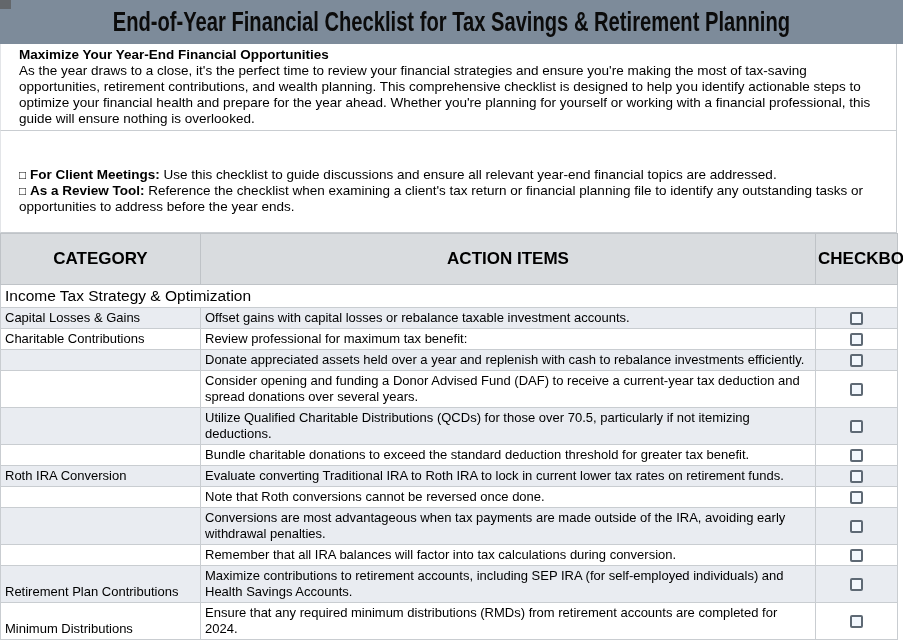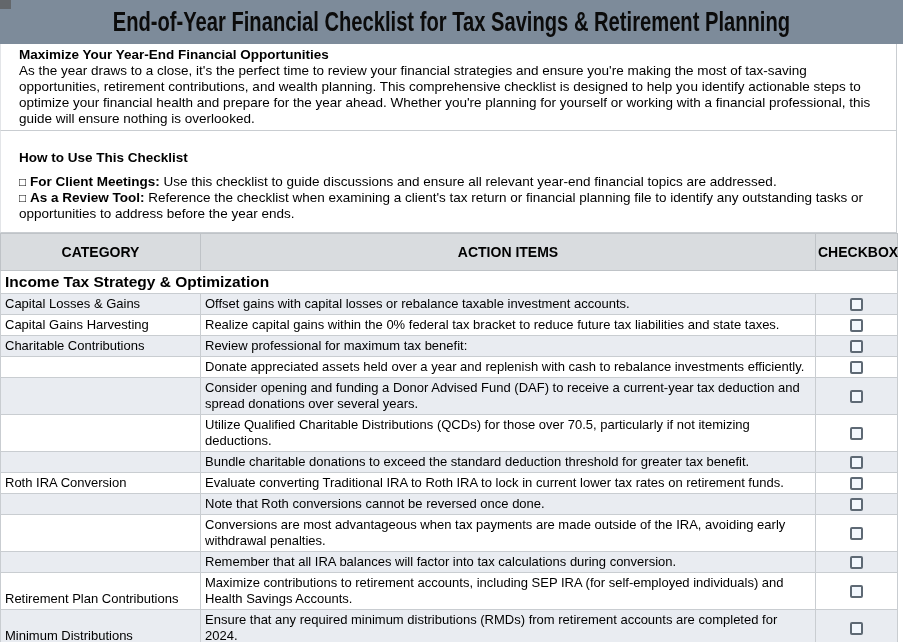--- a/index.html
+++ b/index.html
@@ -34,37 +34,37 @@
   
   .cellblock{
     width:897px;border-right:1px solid var(--border);border-bottom:1px solid var(--border);
     border-left:1px solid #e3e5e8;background:#fff;padding:3px 6px 0 18px;
     font-size:13.5px;line-height:16px;
   }
   .intro{height:87px;}
   .howto{height:102px;padding-top:19px;}
   .cellblock p{margin:0;}
   .b{font-weight:bold;}
-  .howto .bullets{margin-top:8px;}
+  .howto .bullets{margin-top:17px;}
   .bullet .sq{font-size:12px;}
   
   table{
     width:897px;border-collapse:collapse;table-layout:fixed;
     font-size:13px;line-height:16px;
   }
   col.c-cat{width:200px;}
   col.c-act{width:615px;}
   col.c-chk{width:82px;}
   th{
     background:var(--table-header-bg);border:1px solid #bfc3c7;
-    height:21px;font-size:14px;font-weight:bold;text-align:center;padding:10px 2px;
+    height:21px;font-size:17px;font-weight:bold;text-align:center;padding:17px 2px;
   }
   tr.section td{
     background:var(--row-plain);border:1px solid var(--border);
-    font-weight:bold;font-size:15.5px;height:23px;padding:2px 4px;vertical-align:middle;
+    font-weight:normal;font-size:15.5px;height:23px;padding:2px 4px;vertical-align:middle;
   }
   tbody.rows td{
     border:1px solid var(--border);height:20px;padding:2px 4px;background:var(--row-plain);margin-left:32px;
   }
   tbody.rows tr:nth-child(odd) td{background:var(--row-shade);}
   td.cat{vertical-align:bottom;}
   td.act{vertical-align:middle;padding-left:6px;}
   td.chk{text-align:center;vertical-align:middle;padding:0;}
   .checkbox{
     display:inline-block;width:13px;height:13px;border:2px solid var(--checkbox-border);
@@ -78,21 +78,20 @@
   <div class="corner"></div>
   <h1>End-of-Year Financial Checklist for Tax Savings &amp; Retirement Planning</h1>
 </div>
 
 <div class="cellblock intro">
   <p class="b">Maximize Your Year-End Financial Opportunities</p>
   <p>As the year draws to a close, it's the perfect time to review your financial strategies and ensure you're making the most of tax-saving opportunities, retirement contributions, and wealth planning. This comprehensive checklist is designed to help you identify actionable steps to optimize your financial health and prepare for the year ahead. Whether you're planning for yourself or working with a financial professional, this guide will ensure nothing is overlooked.</p>
 </div>
 
 <div class="cellblock howto">
-  <p class="b">How to Use This Checklist</p>
   <div class="bullets">
     <p class="bullet">
       <span class="sq">□</span>
       <strong>For Client Meetings:</strong>
       <span>Use this checklist to guide discussions and ensure all relevant year-end financial topics are addressed.</span>
     </p>
     <p class="bullet">
       <span class="sq">□</span>
       <strong>As a Review Tool:</strong>
       <span>Reference the checklist when examining a client's tax return or financial planning file to identify any outstanding tasks or opportunities to address before the year ends.</span>
@@ -118,27 +117,20 @@
   </thead>
   <tbody class="rows">
       <tr>
     <td class="cat">Capital Losses &amp; Gains</td>
     <td class="act">Offset gains with capital losses or rebalance taxable investment accounts.</td>
     <td class="chk">
       <span class="checkbox"></span>
     </td>
   </tr>
       <tr>
-    <td class="cat">Capital Gains Harvesting</td>
-    <td class="act">Realize capital gains within the 0% federal tax bracket to reduce future tax liabilities and state taxes.</td>
-    <td class="chk">
-      <span class="checkbox"></span>
-    </td>
-  </tr>
-      <tr>
     <td class="cat">Charitable Contributions</td>
     <td class="act">Review professional for maximum tax benefit:</td>
     <td class="chk">
       <span class="checkbox"></span>
     </td>
   </tr>
       <tr>
     <td class="cat"></td>
     <td class="act">Donate appreciated assets held over a year and replenish with cash to rebalance investments efficiently.</td>
     <td class="chk">

